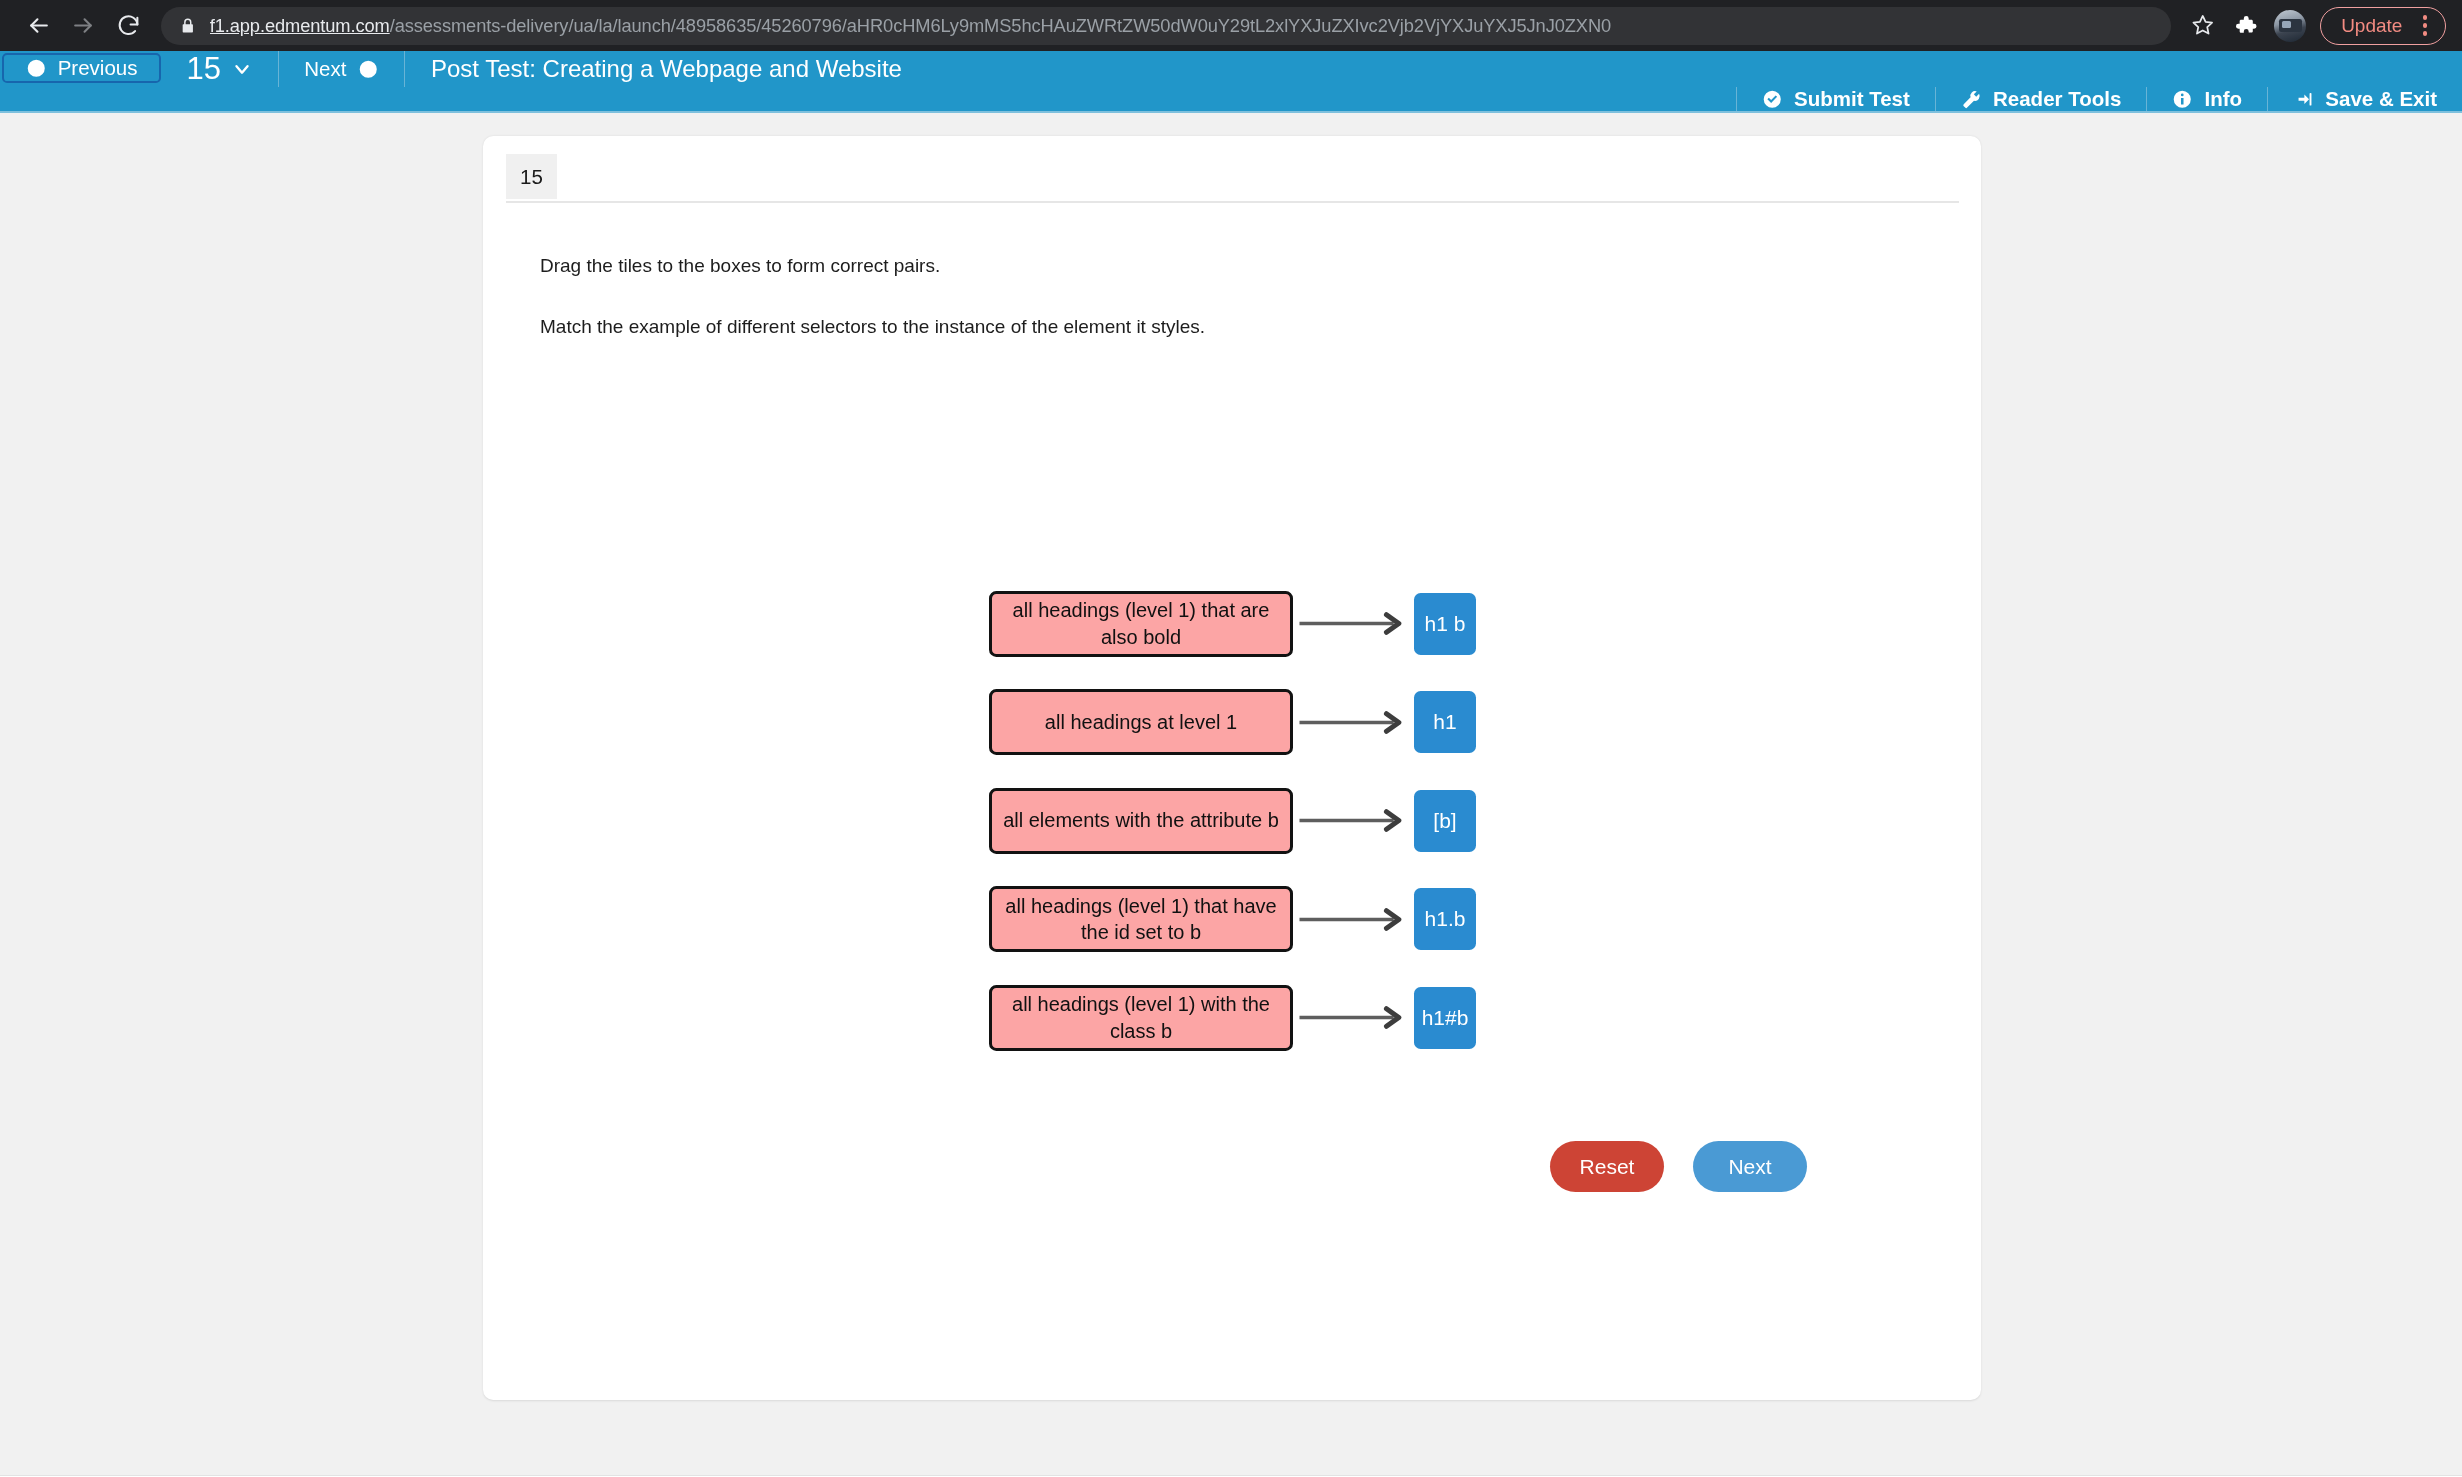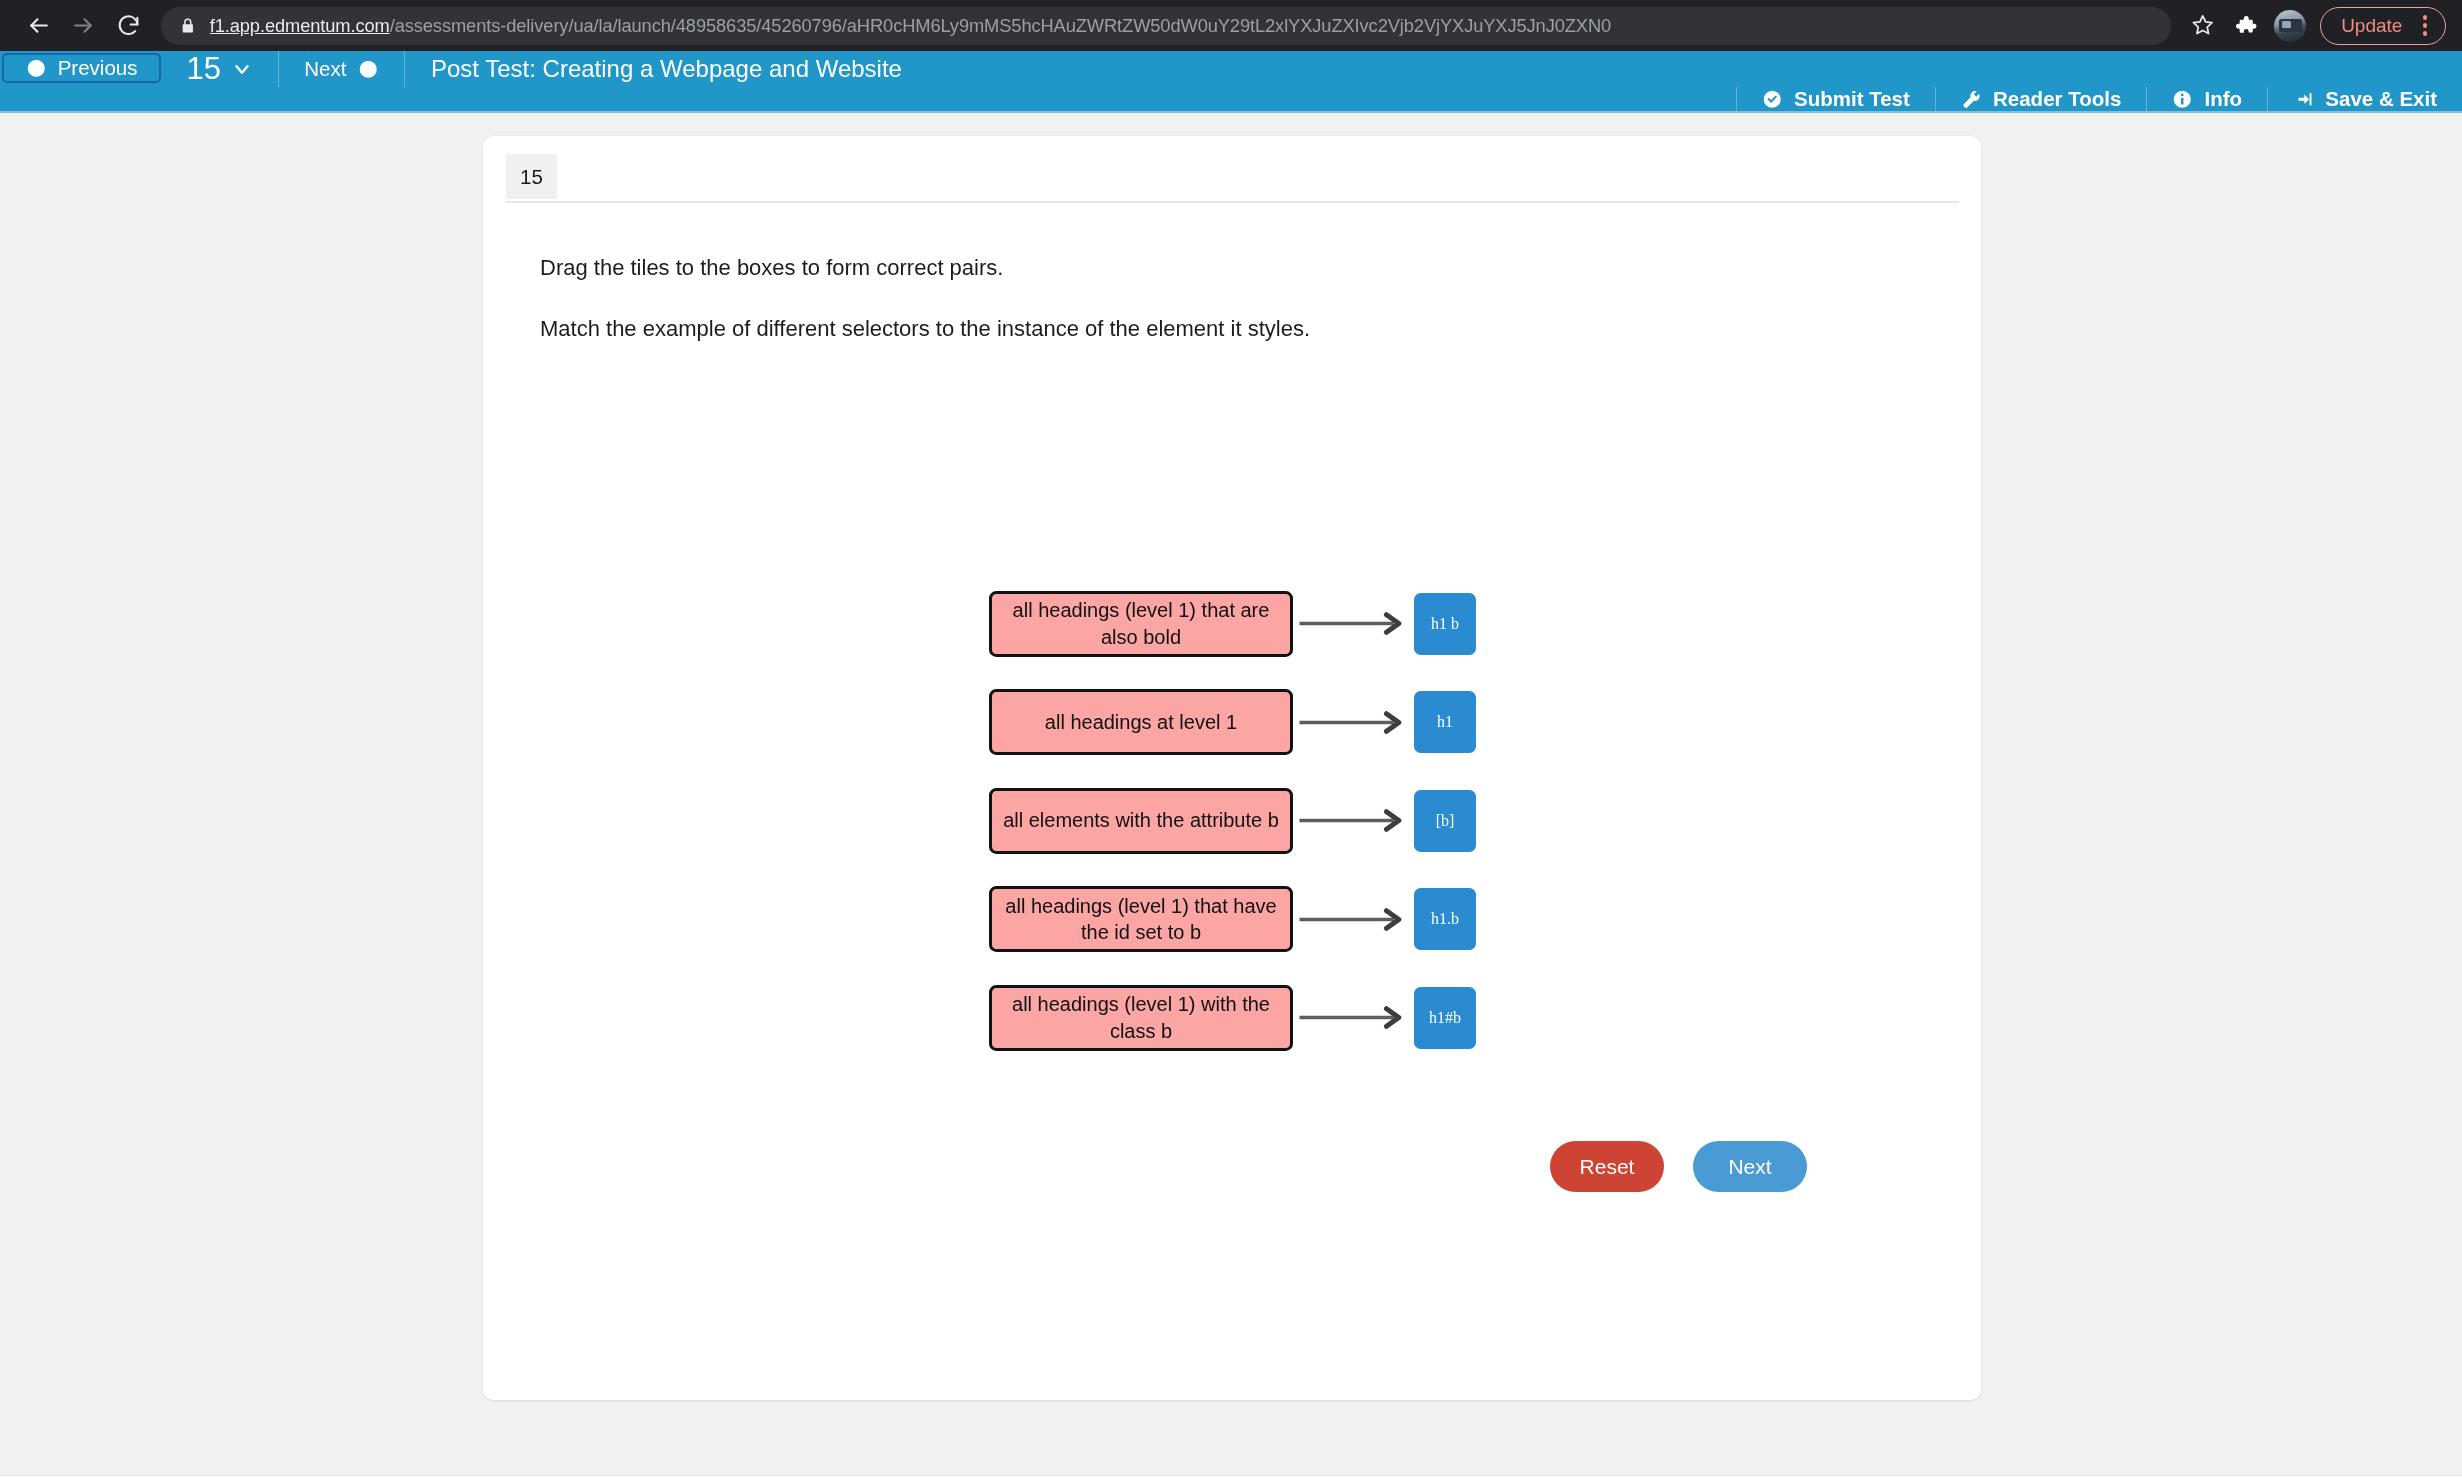--- a/index.html
+++ b/index.html
@@ -161,21 +161,21 @@
     position: absolute;
     left: 23px; top: 65px;
     width: 1453px;
     height: 2.2px;
     background: #e6e6e6;
   }
 
   .prompt {
     position: absolute;
     left: 57px;
-    font-size: 22px;
+    font-size: 19px;
     color: #1d1d1d;
   }
   .prompt-1 { top: 119px; }
   .prompt-2 { top: 180px; }
 
   
   .match-area {
     position: absolute;
     left: 506px;
     top: 447px;
@@ -213,23 +213,22 @@
   .arrow svg { display: block; }
   .answer {
     width: 62px;
     height: 62px;
     background: #2a8bd0;
     border-radius: 6.6px;
     display: flex;
     align-items: center;
     justify-content: center;
     color: #ffffff;
-    font-size: 16px;
-    flex: none;
-    font-family: Liberation Serif, serif;
+    font-size: 21px;
+    flex: none;
   }
 
   
   .actions {
     position: absolute;
     left: 1067px;
     top: 1005px;
     display: flex;
     gap: 29px;
   }

